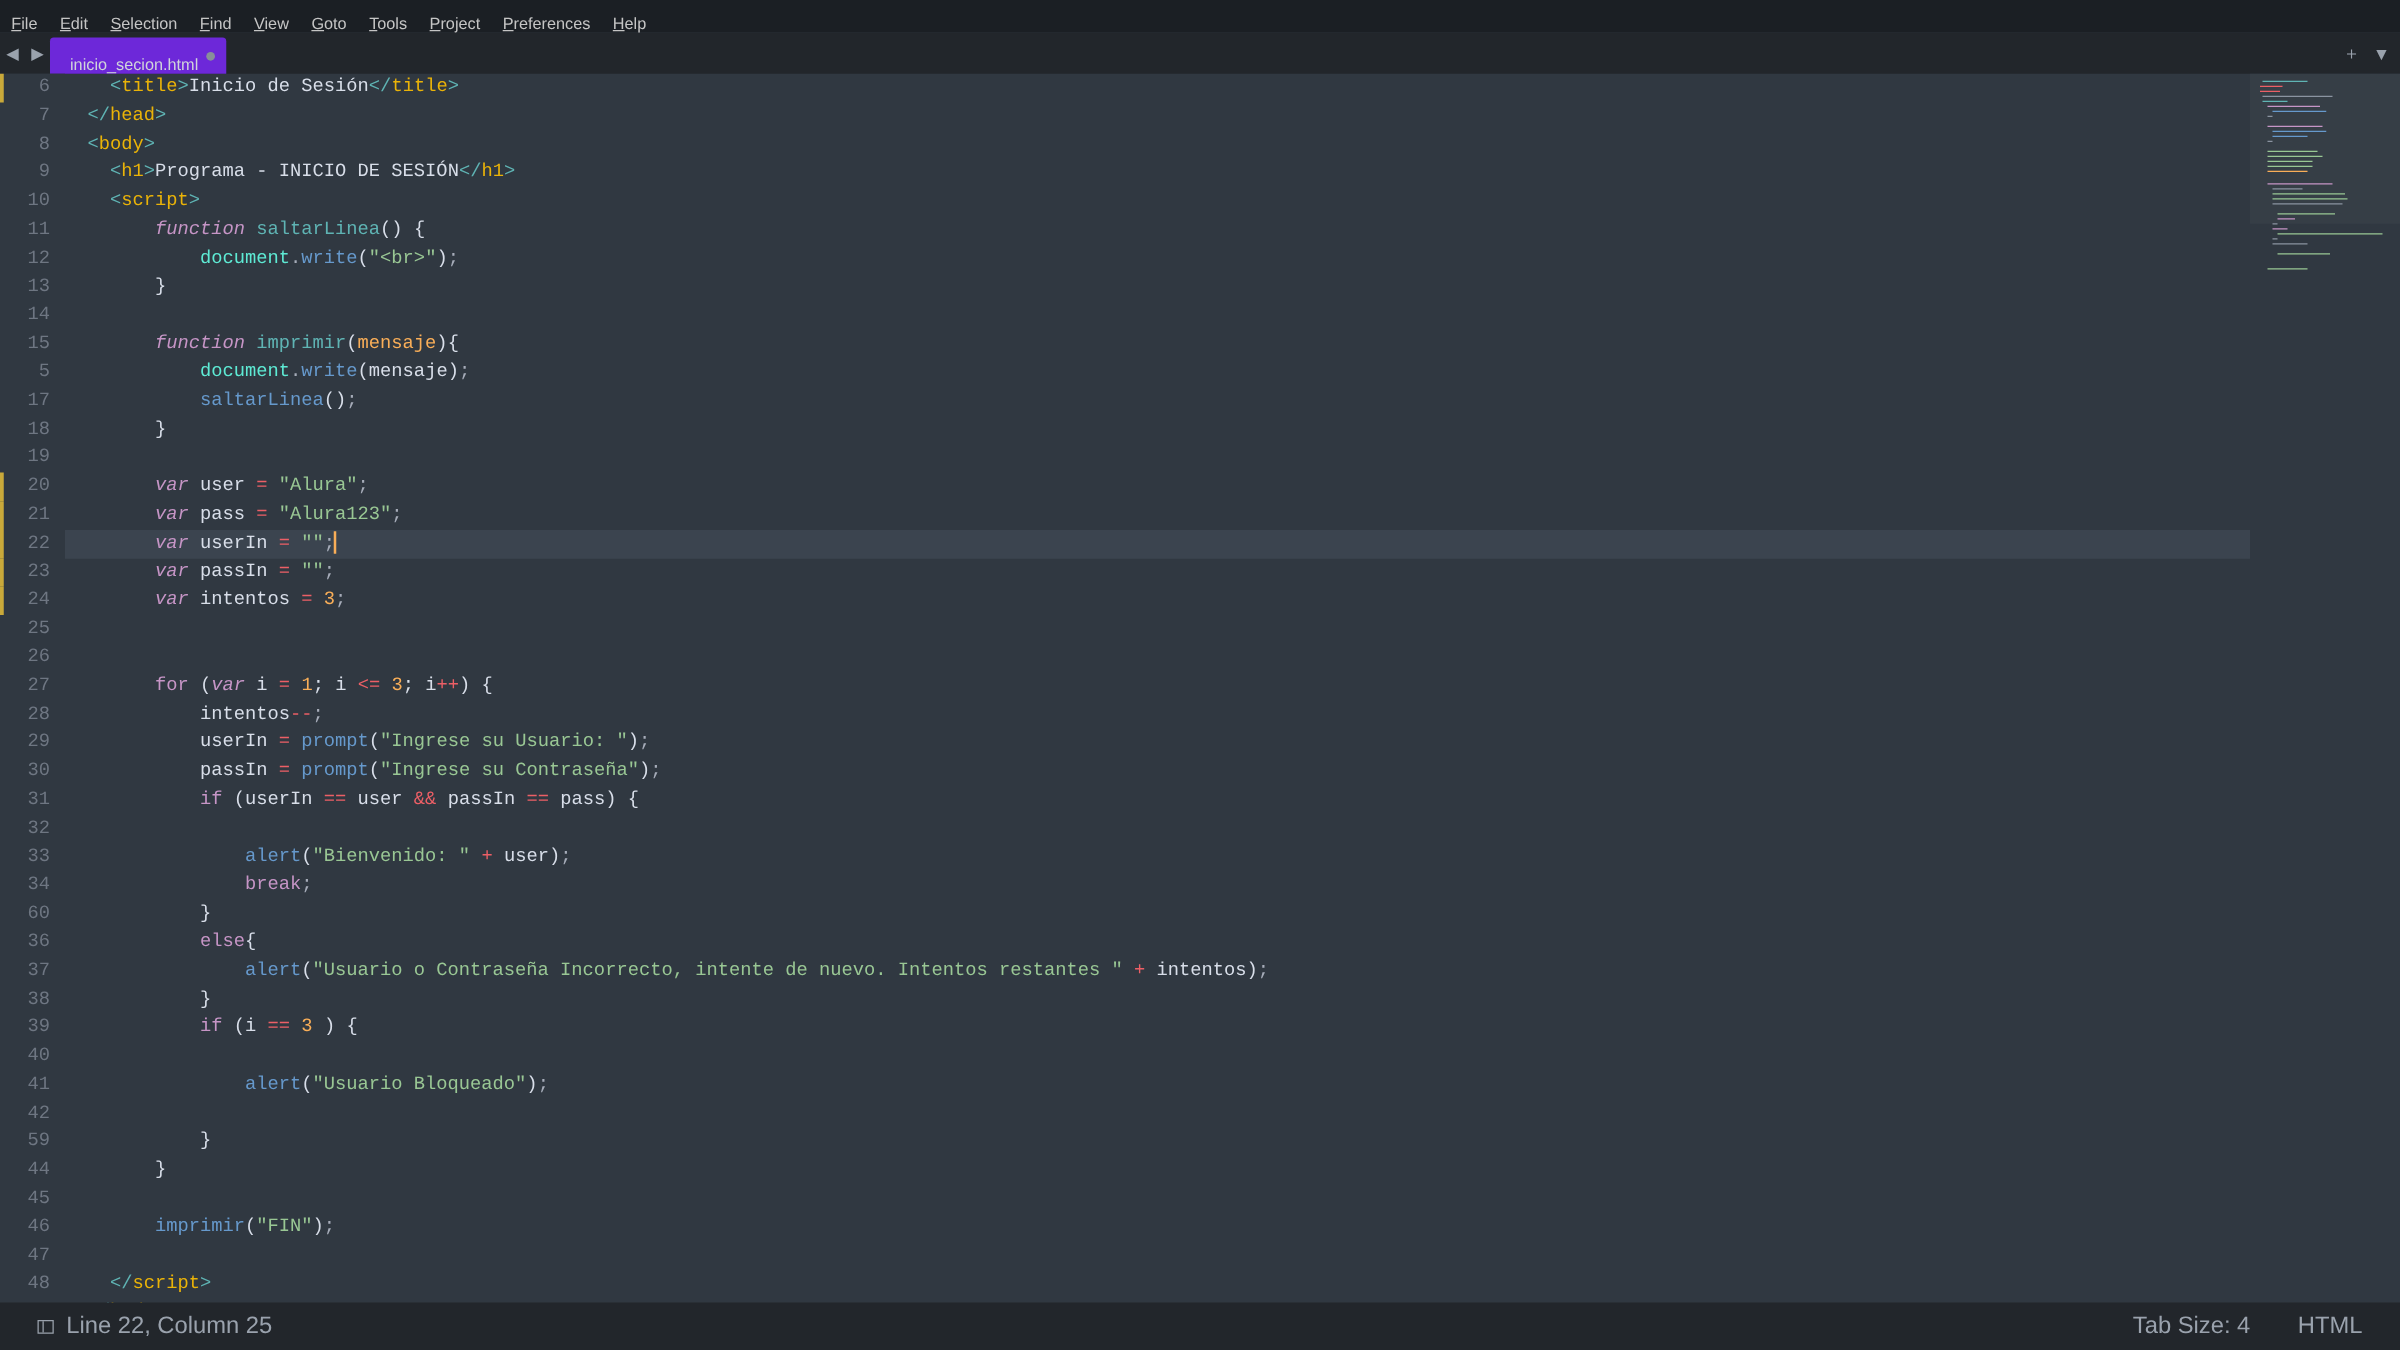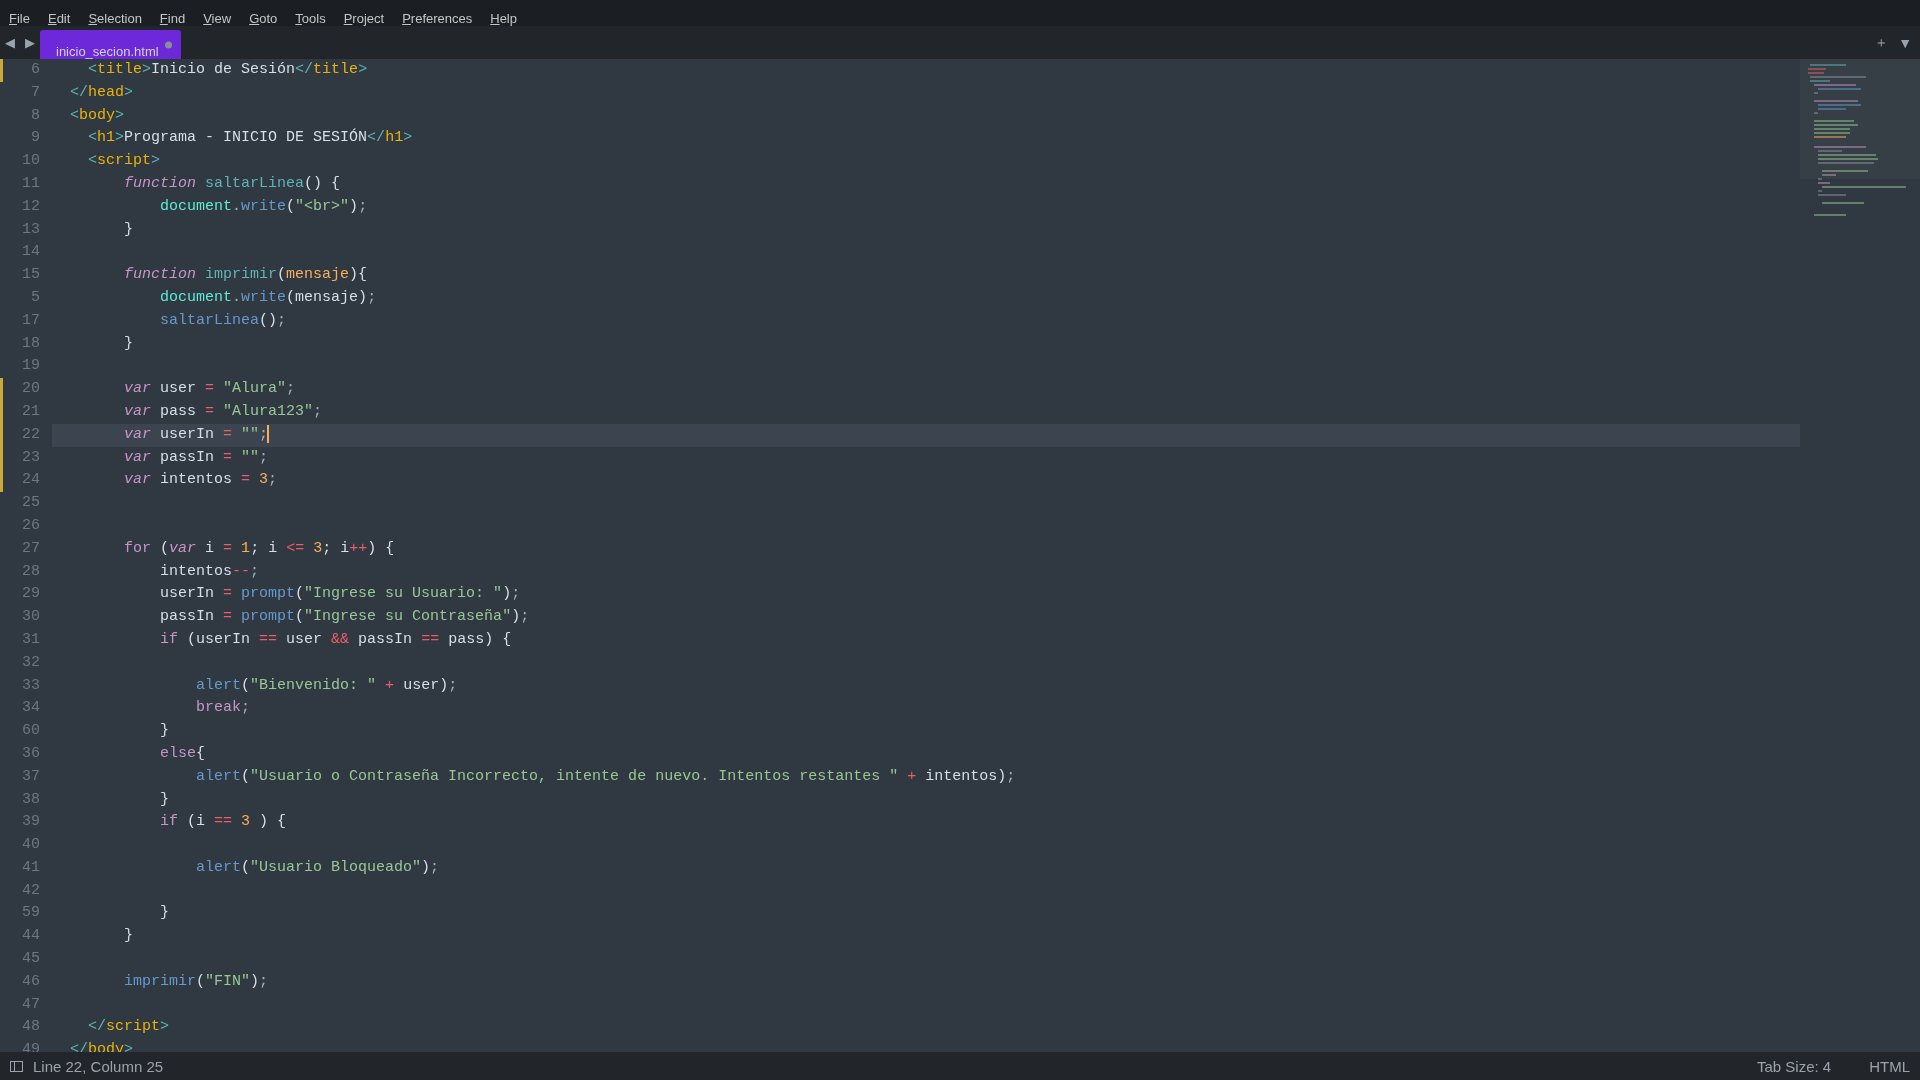--- a/index.html
+++ b/index.html
@@ -35,21 +35,21 @@
   .c-kw-n{color:#c695c6;}
   .c-func{color:#5fb4b4;}
   .c-call{color:#6699cc;text-align:right;}
   .c-param{color:#f9ae58;}
   .c-str{color:#99c794;}
   .c-num{color:#f9ae58;}
   .c-op{color:#ec5f66;}
   .c-obj{color:#5eead4;}
   .cursor{display:inline-block;width:2px;height:18px;background:#f9ae58;vertical-align:middle;margin-left:-1px;}
   
-  .statusbar{position:absolute;bottom:0;left:0;right:0;height:28px;background:#22262b;display:flex;align-items:center;font-size:15px;color:#9aa2ad;padding:0 10px;}
+  .statusbar{position:absolute;bottom:0;left:0;right:0;height:38px;background:#22262b;display:flex;align-items:center;font-size:19px;color:#9aa2ad;padding:0 30px;}
   .statusbar .sb-left{display:flex;align-items:center;gap:10px;}
   .statusbar .sb-panel-icon{width:13px;height:11px;border:1px solid #9aa2ad;position:relative;}
   .statusbar .sb-panel-icon::before{content:"";position:absolute;left:3px;top:0;bottom:0;width:1px;background:#9aa2ad;}
   .statusbar .sb-spacer{flex:1;}
   .statusbar .sb-right{display:flex;gap:38px;}
 </style>
 </head>
 <body>
 
 <div class="menubar" id="menubar">

